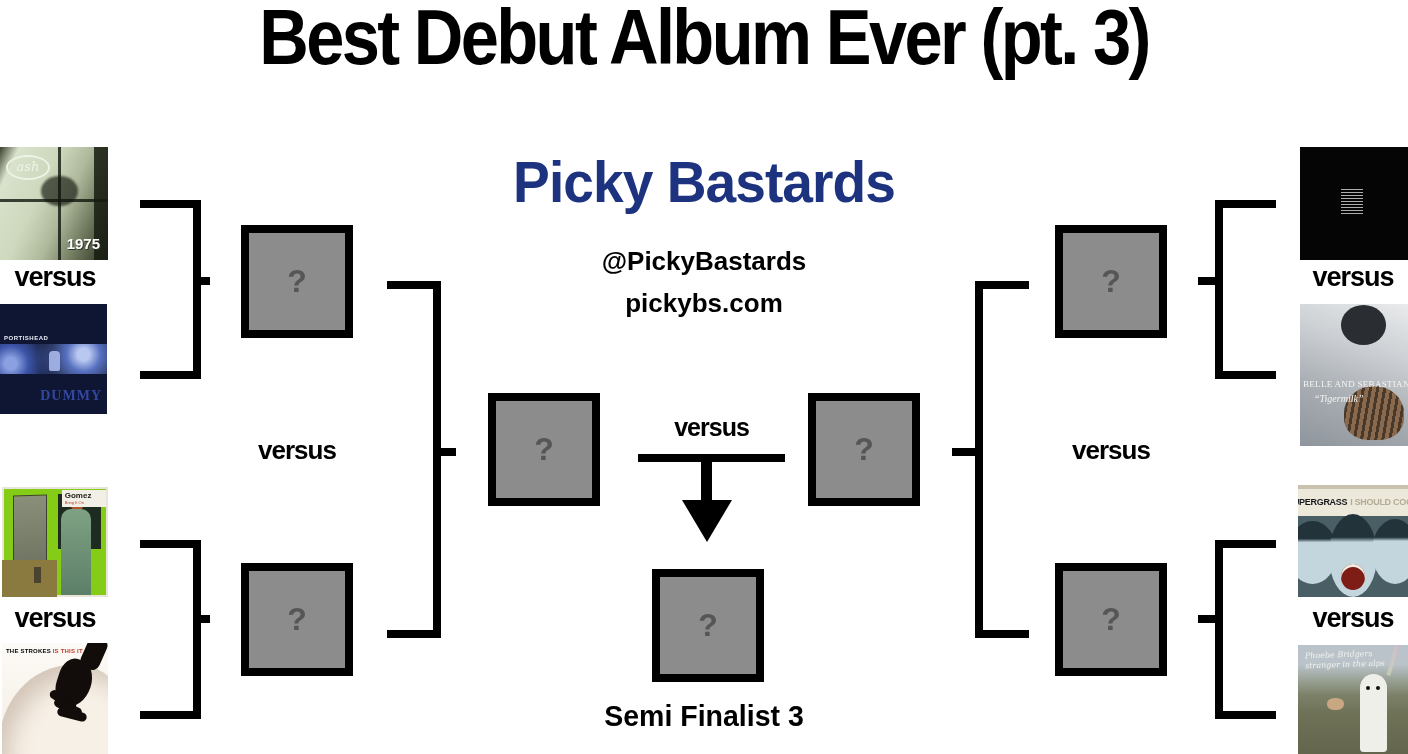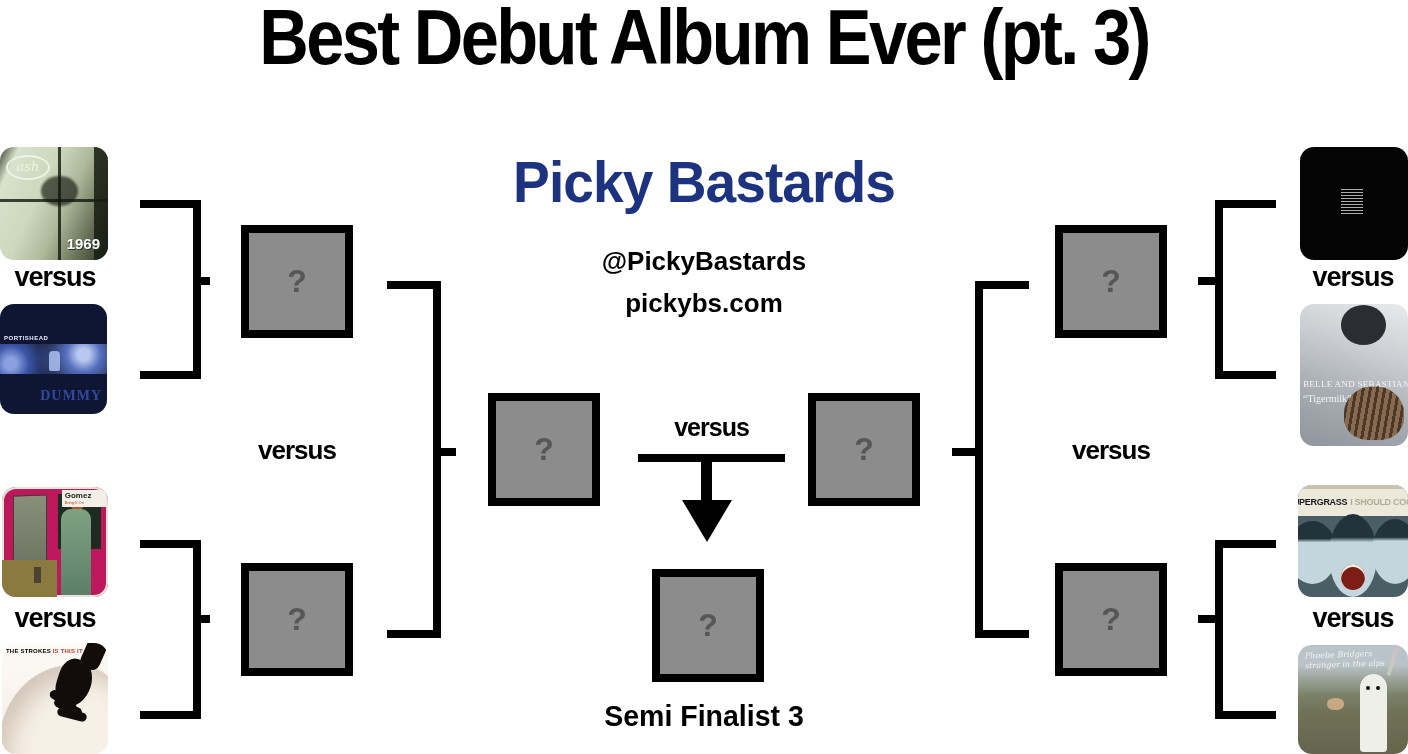--- a/index.html
+++ b/index.html
@@ -30,21 +30,21 @@
   .open-right{border-right:none;} 
   .stub{position:absolute;height:8px;background:#000;}
 
   
   .tbar{position:absolute;left:638px;top:454px;width:147px;height:8px;background:#000;}
   .stem{position:absolute;left:701px;top:454px;width:11px;height:46px;background:#000;}
   .head{position:absolute;left:682px;top:500px;width:0;height:0;
         border-left:25px solid transparent;border-right:25px solid transparent;border-top:42px solid #000;}
 
   
-  .album{position:absolute;overflow:hidden;border-radius:14px;}
+  .album{position:absolute;overflow:hidden;}
 
   
   .ash{background:linear-gradient(115deg,#39402e 0%,#d9e2cc 12%,#cdd8bd 38%,#aeb99c 58%,#6d775c 78%,#2b3122 100%);}
   .ash-v{position:absolute;left:54%;top:0;width:3px;height:100%;background:#12150e;opacity:.8;}
   .ash-h{position:absolute;left:0;top:46%;width:100%;height:3px;background:#12150e;opacity:.8;}
   .ash-strip{position:absolute;right:0;top:0;width:14px;height:100%;background:#181c12;opacity:.85;}
   .ash-blob{position:absolute;left:38%;top:26%;width:34%;height:26%;background:rgba(18,22,12,.65);border-radius:50%;filter:blur(1px);}
   .ash-logo{position:absolute;left:6px;top:8px;width:40px;height:21px;border:2px solid #eef3e6;border-radius:50%;
             color:#eef3e6;font-family:"DejaVu Serif",serif;font-style:italic;font-size:13px;line-height:20px;text-align:center;}
   .ash-year{position:absolute;right:8px;bottom:8px;color:#fff;font-weight:700;font-size:15px;text-shadow:1px 1px 0 #2c3324;}
@@ -52,21 +52,21 @@
   
   .porti{background:#0e1634;}
   .porti-band{position:absolute;left:0;top:36%;width:100%;height:28%;
       background:radial-gradient(circle at 78% 35%,#b9c8f0 0 7%,#5770c0 20%,rgba(5,7,15,0) 55%),
                  radial-gradient(circle at 10% 65%,#8aa0e0 0 6%,#3c55a8 18%,rgba(5,7,15,0) 48%),#05070f;}
   .porti-fig{position:absolute;left:46%;top:43%;width:11px;height:20px;background:#a7b8ea;border-radius:4px 4px 2px 2px;opacity:.9;}
   .porti-artist{position:absolute;left:4px;top:28%;font-size:6px;font-weight:700;color:#e8ecf5;letter-spacing:.5px;}
   .porti-title{position:absolute;right:5px;bottom:9%;font-size:14px;font-weight:800;color:#33479f;letter-spacing:1px;font-family:Liberation Serif, serif;}
 
   
-  .gomez{background:#be185d;box-shadow:inset 0 0 0 2px #e8e4da;}
+  .gomez{background:#84cc16;box-shadow:inset 0 0 0 2px #e8e4da;}
   .gz-door{position:absolute;left:10%;top:7%;width:30%;height:62%;background:linear-gradient(#8a8f7a,#6f7562);
            border:1px solid #3c3f33;transform:skewY(-2deg);}
   .gz-block{position:absolute;right:7%;top:6%;width:40%;height:50%;background:#1d2b20;}
   .gz-fig{position:absolute;right:16%;top:20%;width:28%;height:78%;background:linear-gradient(#7fa183,#5c7f68);border-radius:10px 10px 0 0;}
   .gz-head{position:absolute;right:24%;top:13%;width:12px;height:10px;background:#b5542f;border-radius:50%;}
   .gz-ground{position:absolute;left:0;bottom:0;width:52%;height:34%;background:#8a7a3f;}
   .gz-small{position:absolute;left:30%;bottom:13%;width:7px;height:16px;background:#4a4330;}
   .gz-label{position:absolute;right:2%;top:3%;width:36%;background:#f2efe6;padding:2px 3px;line-height:1.1;}
   .gz-name{display:block;font-size:8px;font-weight:700;color:#23241f;}
   .gz-sub{display:block;font-size:4px;color:#c0392b;}
@@ -89,21 +89,21 @@
   .joy-pulse{position:absolute;left:38%;top:37%;width:22px;height:27px;
       background:repeating-linear-gradient(180deg,#d8d8d8 0 1px,#050505 1px 3px);opacity:.8;}
 
   
   .belle{background:linear-gradient(200deg,#e9ebec 0%,#c9cdd1 35%,#a8adb3 65%,#8f959c 100%);}
   .be-hair{position:absolute;right:20%;top:1%;width:42%;height:28%;background:#2a2d31;border-radius:50%;}
   .be-tiger{position:absolute;right:4%;bottom:4%;width:55%;height:38%;border-radius:50% 50% 40% 40%;
       background:repeating-linear-gradient(100deg,#8a6a4e 0 4px,#4a3828 4px 7px);}
   .be-artist{position:absolute;left:3px;top:53%;font-family:"Liberation Serif",serif;font-size:9px;
       color:#f5f5f2;letter-spacing:.3px;white-space:nowrap;}
-  .be-title{position:absolute;left:3px;top:63%;font-family:"Liberation Serif",serif;font-size:10px;color:#f5f5f2;}
+  .be-title{position:absolute;left:14px;top:63%;font-family:"Liberation Serif",serif;font-size:10px;color:#f5f5f2;font-style:italic;}
 
   
   .sg{background:#4a5e66;}
   .sg-band{position:absolute;left:0;top:0;width:100%;height:24%;background:#ece8da;
       border-top:4px solid #c9c2ae;display:flex;align-items:center;justify-content:center;gap:3px;white-space:nowrap;}
   .sg-a{font-size:9px;font-weight:800;color:#17181a;letter-spacing:-.3px;}
   .sg-t{font-size:9px;font-weight:800;color:#b2ab97;letter-spacing:-.3px;}
   .sg-face{position:absolute;border-radius:50%;background:linear-gradient(#22343a 0 28%,#c3d6de 34% 100%);}
   .sg-fl{left:-9%;top:32%;width:44%;height:56%;}
   .sg-fc{left:28%;top:26%;width:44%;height:74%;}
@@ -132,21 +132,21 @@
   <div class="brand-name">Picky Bastards</div>
   <div class="brand-handle">@PickyBastards</div>
   <div class="brand-site">pickybs.com</div>
 
   <div class="album ash" style="left:0;top:147px;width:108px;height:113px">
     <div class="ash-blob"></div>
     <div class="ash-v"></div>
     <div class="ash-h"></div>
     <div class="ash-strip"></div>
     <span class="ash-logo">ash</span>
-    <span class="ash-year">1969</span>
+    <span class="ash-year">1975</span>
   </div>
 
   <div class="vs" style="left:0;top:262px;width:110px">versus</div>
 
   <div class="album porti" style="left:0;top:304px;width:107px;height:110px">
     <div class="porti-band"></div>
     <div class="porti-fig"></div>
     <span class="porti-artist">PORTISHEAD</span>
     <span class="porti-title">DUMMY</span>
   </div>

